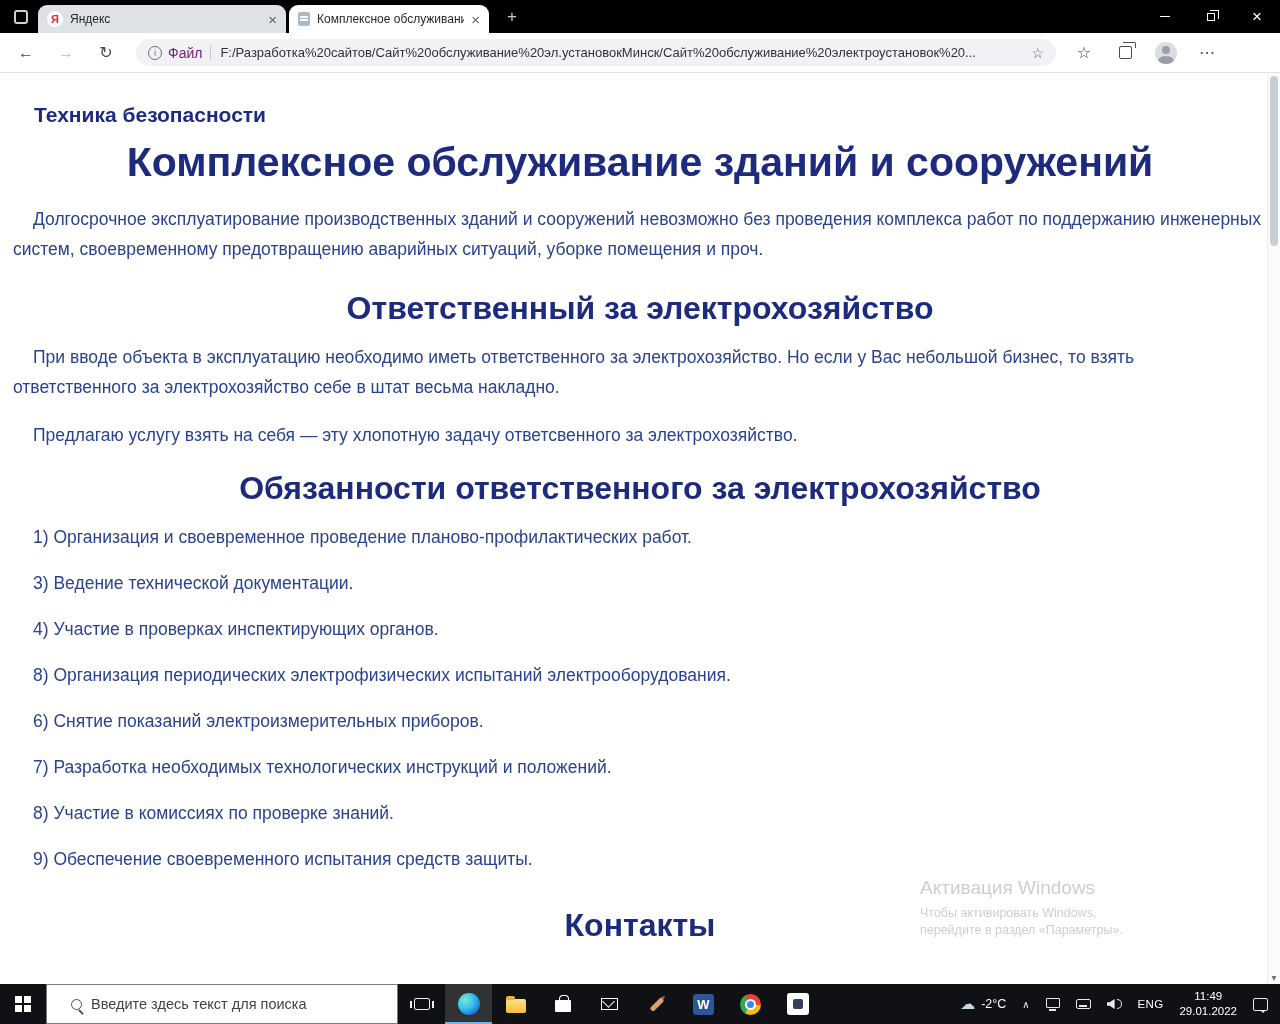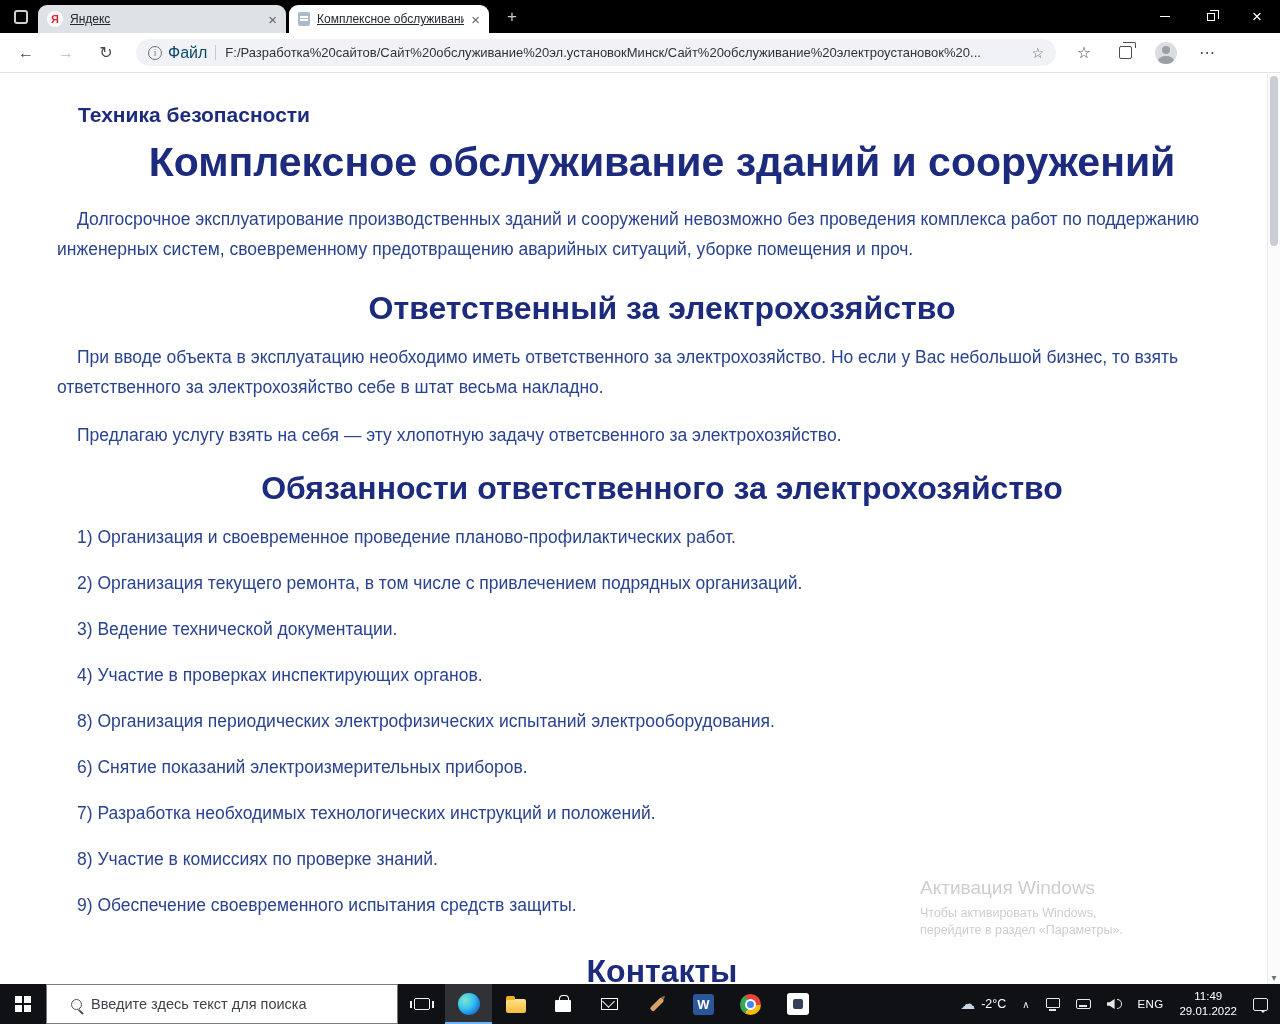--- a/index.html
+++ b/index.html
@@ -7,52 +7,52 @@
   body{font-family:"Liberation Sans","DejaVu Sans",sans-serif;background:#fff;}
   .screen{position:relative;width:1280px;height:1024px;}
 
   
   .titlebar{position:relative;height:33px;background:#000;display:flex;align-items:flex-end;padding-left:8px;}
   .tb-appicon{width:26px;height:33px;display:flex;align-items:center;justify-content:center;margin-right:4px;}
   .tb-appicon .sq{width:14px;height:14px;border:2px solid #cdd1d6;border-radius:3px;}
   .tab{height:28px;display:flex;align-items:center;gap:7px;padding:0 9px;border-radius:9px 9px 0 0;}
   .tab--inactive{width:248px;background:#dee1e6;}
   .tab--active{width:200px;background:#fff;margin-left:3px;}
-  .tab__label{flex:1;min-width:0;overflow:hidden;white-space:nowrap;font-size:12px;color:#24292e;text-decoration:underline;}
+  .tab__label{flex:1;min-width:0;overflow:hidden;white-space:nowrap;font-size:12px;color:#24292e;}
   .tab__close{font-size:15px;color:#5f6368;line-height:1;cursor:pointer;}
   .favicon-ya{width:16px;height:16px;border-radius:50%;background:#fff;color:#e8242c;font-weight:bold;font-size:11px;display:flex;align-items:center;justify-content:center;flex:0 0 auto;}
   .favicon-doc{position:relative;width:12px;height:14px;background:#a9bac8;border-radius:2px;flex:0 0 auto;}
   .favicon-doc::before{content:"";position:absolute;left:2px;top:4px;width:8px;height:1.5px;background:#fff;box-shadow:0 3px 0 #fff;}
   .newtab{width:26px;height:26px;margin:0 0 3px 10px;color:#c7cbd0;font-size:17px;display:flex;align-items:center;justify-content:center;cursor:pointer;}
   .win-controls{position:absolute;right:0;top:0;height:33px;display:flex;}
   .win-btn{width:46px;display:flex;align-items:center;justify-content:center;cursor:pointer;}
   .win-btn .bar{width:10px;height:1.5px;background:#fff;}
   .win-btn .restore{position:relative;width:8px;height:8px;border:1.2px solid #fff;}
   .win-btn .restore::before{content:"";position:absolute;top:-3.4px;left:1.8px;width:8px;height:8px;border-top:1.2px solid #fff;border-right:1.2px solid #fff;}
   .win-btn--close{color:#fff;font-size:17px;}
 
   
   .toolbar{height:40px;background:#fff;border-bottom:1px solid #e1e3e6;display:flex;align-items:center;padding:0 12px;}
   .nav-btn{width:28px;height:28px;display:flex;align-items:center;justify-content:center;font-size:16px;color:#46494d;border-radius:50%;margin-right:12px;cursor:pointer;}
   .nav-btn--disabled{color:#b9bdc2;}
   .omnibox{width:920px;height:27px;background:#f0f2f5;border-radius:14px;display:flex;align-items:center;padding:0 12px;margin-left:4px;cursor:text;}
   .omni-info{width:14px;height:14px;border:1.3px solid #6a6f75;border-radius:50%;font-size:9.5px;display:flex;align-items:center;justify-content:center;color:#6a6f75;flex:0 0 auto;}
-  .omni-file{font-size:16px;margin:0 8px 0 6px;color:#0c4a6e;}
+  .omni-file{font-size:14px;margin:0 8px 0 6px;color:#701a75;}
   .omni-sep{width:1px;height:15px;background:#c6cad0;margin-right:9px;}
   .omni-url{flex:1;min-width:0;overflow:hidden;white-space:nowrap;font-size:13px;color:#2f3337;}
   .omni-star{font-size:14px;color:#5f6368;margin-left:8px;cursor:pointer;}
   .tool-icon{width:26px;height:26px;display:flex;align-items:center;justify-content:center;color:#4a4e53;font-size:16px;margin-left:15px;cursor:pointer;}
   .collections{position:relative;width:13px;height:13px;border:1.5px solid #4a4e53;border-radius:2px;}
   .collections::before{content:"";position:absolute;top:-5px;left:3px;width:12px;height:5px;border-top:1.5px solid #4a4e53;border-right:1.5px solid #4a4e53;border-radius:0 2px 0 0;}
   .avatar{width:22px;height:22px;border-radius:50%;background:#dadde1;position:relative;overflow:hidden;cursor:pointer;}
   .avatar::before{content:"";position:absolute;top:4px;left:7px;width:8px;height:8px;border-radius:50%;background:#9aa0a6;}
   .avatar::after{content:"";position:absolute;top:14px;left:3px;width:16px;height:10px;border-radius:50% 50% 0 0;background:#9aa0a6;}
 
   
-  .content{position:absolute;top:74px;left:0;right:0;bottom:40px;background:#fff;overflow:hidden;padding-left:44px;}
+  .content{position:absolute;top:74px;left:0;right:0;bottom:40px;background:#fff;overflow:hidden;}
   .menu-link{display:inline-block;margin:29px 0 0 34px;font-size:21px;font-weight:700;color:#1d2b7e;cursor:pointer;}
   .page-title{margin:12px 10px 0;text-align:center;font-size:41px;line-height:1.15;color:#1d2b7e;font-weight:700;}
   .body-p{margin:18px 18px 0 13px;text-indent:20px;font-size:17.5px;line-height:30px;color:#2a4390;}
   .sec{margin:24px 0 0;text-align:center;font-size:32px;line-height:1.25;color:#1d2b7e;font-weight:700;}
   .p-tight{margin-top:14px;}
   .p-one{margin-top:18px;}
   .sec--duties{margin-top:18px;}
   .duty{margin-top:22px;line-height:24px;}
   .duty--first{margin-top:17px;}
   .sec--contacts{margin-top:34px;}
@@ -172,21 +172,20 @@
   <div class="content">
     <a class="menu-link">Техника безопасности</a>
     <h1 class="page-title">Комплексное обслуживание зданий и сооружений</h1>
     <p class="body-p">Долгосрочное эксплуатирование производственных зданий и сооружений невозможно без проведения комплекса работ по поддержанию инженерных систем, своевременному предотвращению аварийных ситуаций, уборке помещения и проч.</p>
     <h2 class="sec">Ответственный за электрохозяйство</h2>
     <p class="body-p p-tight">При вводе объекта в эксплуатацию необходимо иметь ответственного за электрохозяйство. Но если у Вас небольшой бизнес, то взять ответственного за электрохозяйство себе в штат весьма накладно.</p>
     <p class="body-p p-one">Предлагаю услугу взять на себя — эту хлопотную задачу ответсвенного за электрохозяйство.</p>
     <h2 class="sec sec--duties">Обязанности ответственного за электрохозяйство</h2>
 
     <p class="body-p duty duty--first">1) Организация и своевременное проведение планово-профилактических работ.</p>
-    <p class="body-p duty">2) Организация текущего ремонта, в том числе с привлечением подрядных организаций.</p>
     <p class="body-p duty">3) Ведение технической документации.</p>
     <p class="body-p duty">4) Участие в проверках инспектирующих органов.</p>
     <p class="body-p duty">8) Организация периодических электрофизических испытаний электрооборудования.</p>
     <p class="body-p duty">6) Снятие показаний электроизмерительных приборов.</p>
     <p class="body-p duty">7) Разработка необходимых технологических инструкций и положений.</p>
     <p class="body-p duty">8) Участие в комиссиях по проверке знаний.</p>
     <p class="body-p duty">9) Обеспечение своевременного испытания средств защиты.</p>
 
     <h2 class="sec sec--contacts">Контакты</h2>
 

